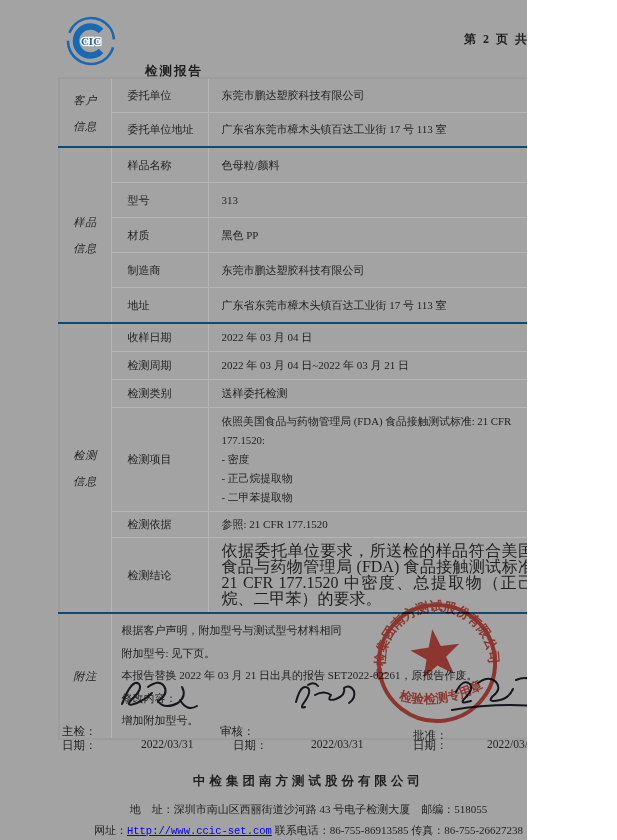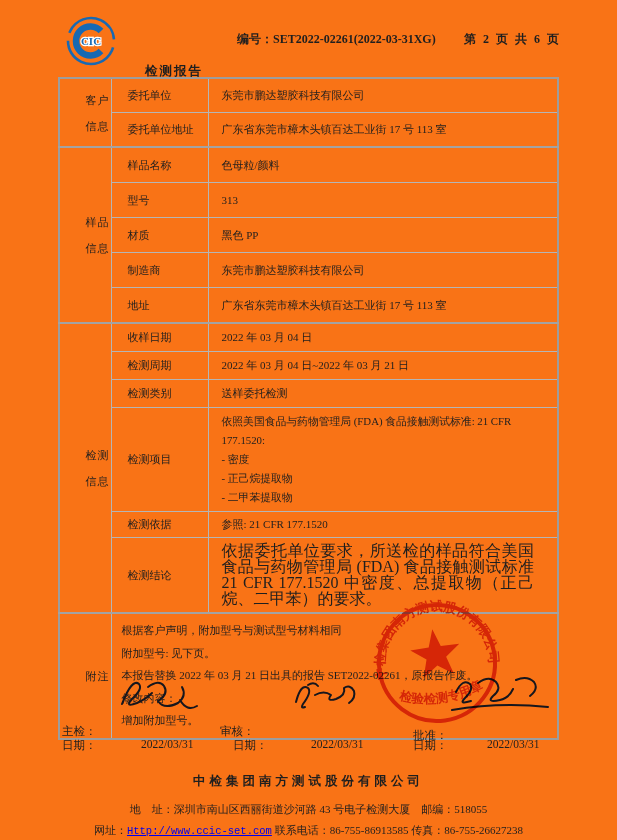--- a/index.html
+++ b/index.html
@@ -1,39 +1,39 @@
 <!DOCTYPE html>
 <html><head>
 <meta charset="utf-8">
 <style>
   html,body{margin:0;padding:0;background:#ffffff;}
   .page{
     position:relative;
-    width:617px;height:840px;
-    background:#f97316;
+    width:527px;height:840px;
+    background:#a3a3a3;
     font-family:"Liberation Serif","DejaVu Serif",serif;
     color:#1f1f1f;
     overflow:hidden;
   }
   
   .hdr{position:absolute;left:0;top:0;width:617px;height:77px;}
   .logo{position:absolute;left:60px;top:14px;width:62px;height:54px;}
   .hdr-title{position:absolute;left:145px;top:31px;font-size:12.5px;font-weight:bold;letter-spacing:2px;margin-top:32px;}
   .hdr-no{position:absolute;left:237px;top:31px;font-size:12px;font-weight:bold;}
   .hdr-page{position:absolute;left:464px;top:31px;font-size:12px;font-weight:bold;letter-spacing:2px;}
   
   table.rep{
     position:absolute;left:58px;top:77px;width:501px;
     border-collapse:collapse;table-layout:fixed;
     font-size:11px;
   }
   table.rep td{border:1px solid #b5b5b5;vertical-align:middle;overflow:hidden;}
   table.rep{border:2px solid #9d9d9d;}
-  tr.secTop td{border-top:2px solid #a3a3a3;}
-  td.sec{text-align:right;line-height:26px;letter-spacing:1px;}
+  tr.secTop td{border-top:2px solid #0c4a6e;}
+  td.sec{text-align:center;line-height:26px;letter-spacing:1px;font-style:italic;}
   td.f{padding-left:16px;}
   td.v{padding-left:13px;padding-right:23px;}
   tr.r32 td{height:31px;}
   tr.r33 td{height:32px;}
   tr.r26 td{height:25px;}
   tr.r24 td{height:23px;}
   td.items{font-size:10.8px;line-height:19px;padding-top:4px;padding-bottom:4px;}
   td.conc{font-size:16px;line-height:16px;text-align:justify;padding-top:5px;padding-bottom:5px;height:46px;}
   td.notes{padding-left:10px;padding-right:6px;line-height:22.5px;padding-top:5px;padding-bottom:6px;}
   
@@ -58,21 +58,20 @@
 
 <div class="page">
 
   <div class="hdr">
     <svg class="logo" viewBox="0 0 62 54">
       <circle cx="31" cy="27" r="23" fill="none" stroke="#1769b3" stroke-width="2.6" stroke-dasharray="62 8" transform="rotate(25 31 27)"></circle>
       <path d="M 41 17 A 14.5 14.5 0 1 0 41 37" fill="none" stroke="#1769b3" stroke-width="6.5"></path>
       <text x="31" y="31" text-anchor="middle" font-size="11" font-weight="bold" font-family="Liberation Serif, DejaVu Serif, serif" fill="#1769b3" stroke="#ffffff" stroke-width="2.5" paint-order="stroke">CIC</text>
     </svg>
     <div class="hdr-title">检测报告</div>
-    <div class="hdr-no"><span>编号：</span><span>SET2022-02261(2022-03-31XG)</span></div>
     <div class="hdr-page">第 2 页 共 6 页</div>
   </div>
 
   <table class="rep">
     <colgroup>
         <col style="width:52px">
         <col style="width:97px">
         <col>
       </colgroup>
     <tbody>

